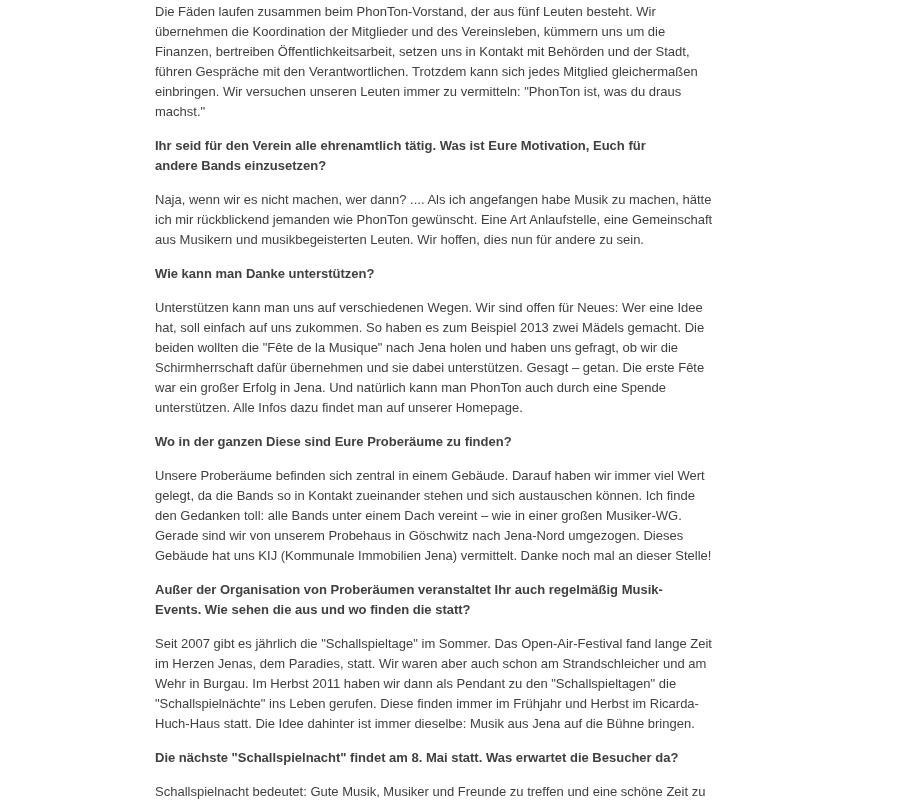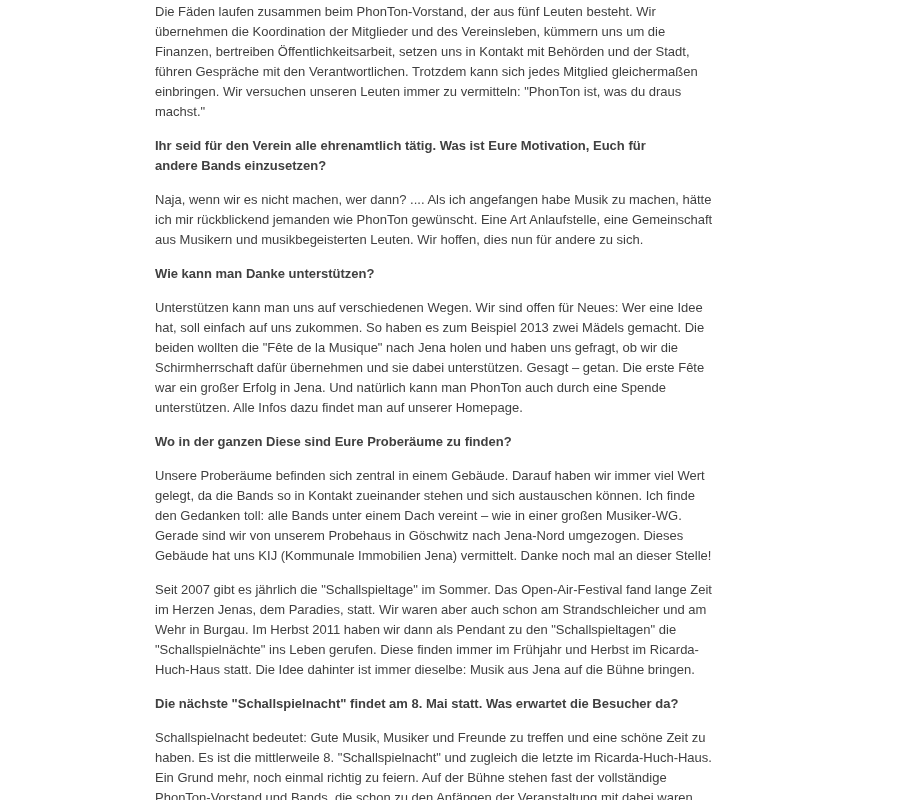--- a/index.html
+++ b/index.html
@@ -56,39 +56,41 @@
 Finanzen, bertreiben Öffentlichkeitsarbeit, setzen uns in Kontakt mit Behörden und der Stadt,
 führen Gespräche mit den Verantwortlichen. Trotzdem kann sich jedes Mitglied gleichermaßen
 einbringen. Wir versuchen unseren Leuten immer zu vermitteln: "PhonTon ist, was du draus
 machst."</div>
 
   <div class="heading">Ihr seid für den Verein alle ehrenamtlich tätig. Was ist Eure Motivation, Euch für
 andere Bands einzusetzen?</div>
 
   <div class="para">Naja, wenn wir es nicht machen, wer dann? .... Als ich angefangen habe Musik zu machen, hätte
 ich mir rückblickend jemanden wie PhonTon gewünscht. Eine Art Anlaufstelle, eine Gemeinschaft
-aus Musikern und musikbegeisterten Leuten. Wir hoffen, dies nun für andere zu sich.</div>
+aus Musikern und musikbegeisterten Leuten. Wir hoffen, dies nun für andere zu sein.</div>
 
   <div class="heading">Wie kann man Danke unterstützen?</div>
 
   <div class="para">Unterstützen kann man uns auf verschiedenen Wegen. Wir sind offen für Neues: Wer eine Idee
 hat, soll einfach auf uns zukommen. So haben es zum Beispiel 2013 zwei Mädels gemacht. Die
 beiden wollten die "Fête de la Musique" nach Jena holen und haben uns gefragt, ob wir die
 Schirmherrschaft dafür übernehmen und sie dabei unterstützen. Gesagt – getan. Die erste Fête
 war ein großer Erfolg in Jena. Und natürlich kann man PhonTon auch durch eine Spende
 unterstützen. Alle Infos dazu findet man auf unserer Homepage.</div>
 
   <div class="heading">Wo in der ganzen Diese sind Eure Proberäume zu finden?</div>
 
   <div class="para">Unsere Proberäume befinden sich zentral in einem Gebäude. Darauf haben wir immer viel Wert
 gelegt, da die Bands so in Kontakt zueinander stehen und sich austauschen können. Ich finde
 den Gedanken toll: alle Bands unter einem Dach vereint – wie in einer großen Musiker-WG.
 Gerade sind wir von unserem Probehaus in Göschwitz nach Jena-Nord umgezogen. Dieses
 Gebäude hat uns KIJ (Kommunale Immobilien Jena) vermittelt. Danke noch mal an dieser Stelle!</div>
 
+  <div class="heading">Außer der Organisation von Proberäumen veranstaltet Ihr auch regelmäßig Musik-
+Events. Wie sehen die aus und wo finden die statt?</div>
 
   <div class="para">Seit 2007 gibt es jährlich die "Schallspieltage" im Sommer. Das Open-Air-Festival fand lange Zeit
 im Herzen Jenas, dem Paradies, statt. Wir waren aber auch schon am Strandschleicher und am
 Wehr in Burgau. Im Herbst 2011 haben wir dann als Pendant zu den "Schallspieltagen" die
 "Schallspielnächte" ins Leben gerufen. Diese finden immer im Frühjahr und Herbst im Ricarda-
 Huch-Haus statt. Die Idee dahinter ist immer dieselbe: Musik aus Jena auf die Bühne bringen.</div>
 
   <div class="heading">Die nächste "Schallspielnacht" findet am 8. Mai statt. Was erwartet die Besucher da?</div>
 
   <div class="para">Schallspielnacht bedeutet: Gute Musik, Musiker und Freunde zu treffen und eine schöne Zeit zu

